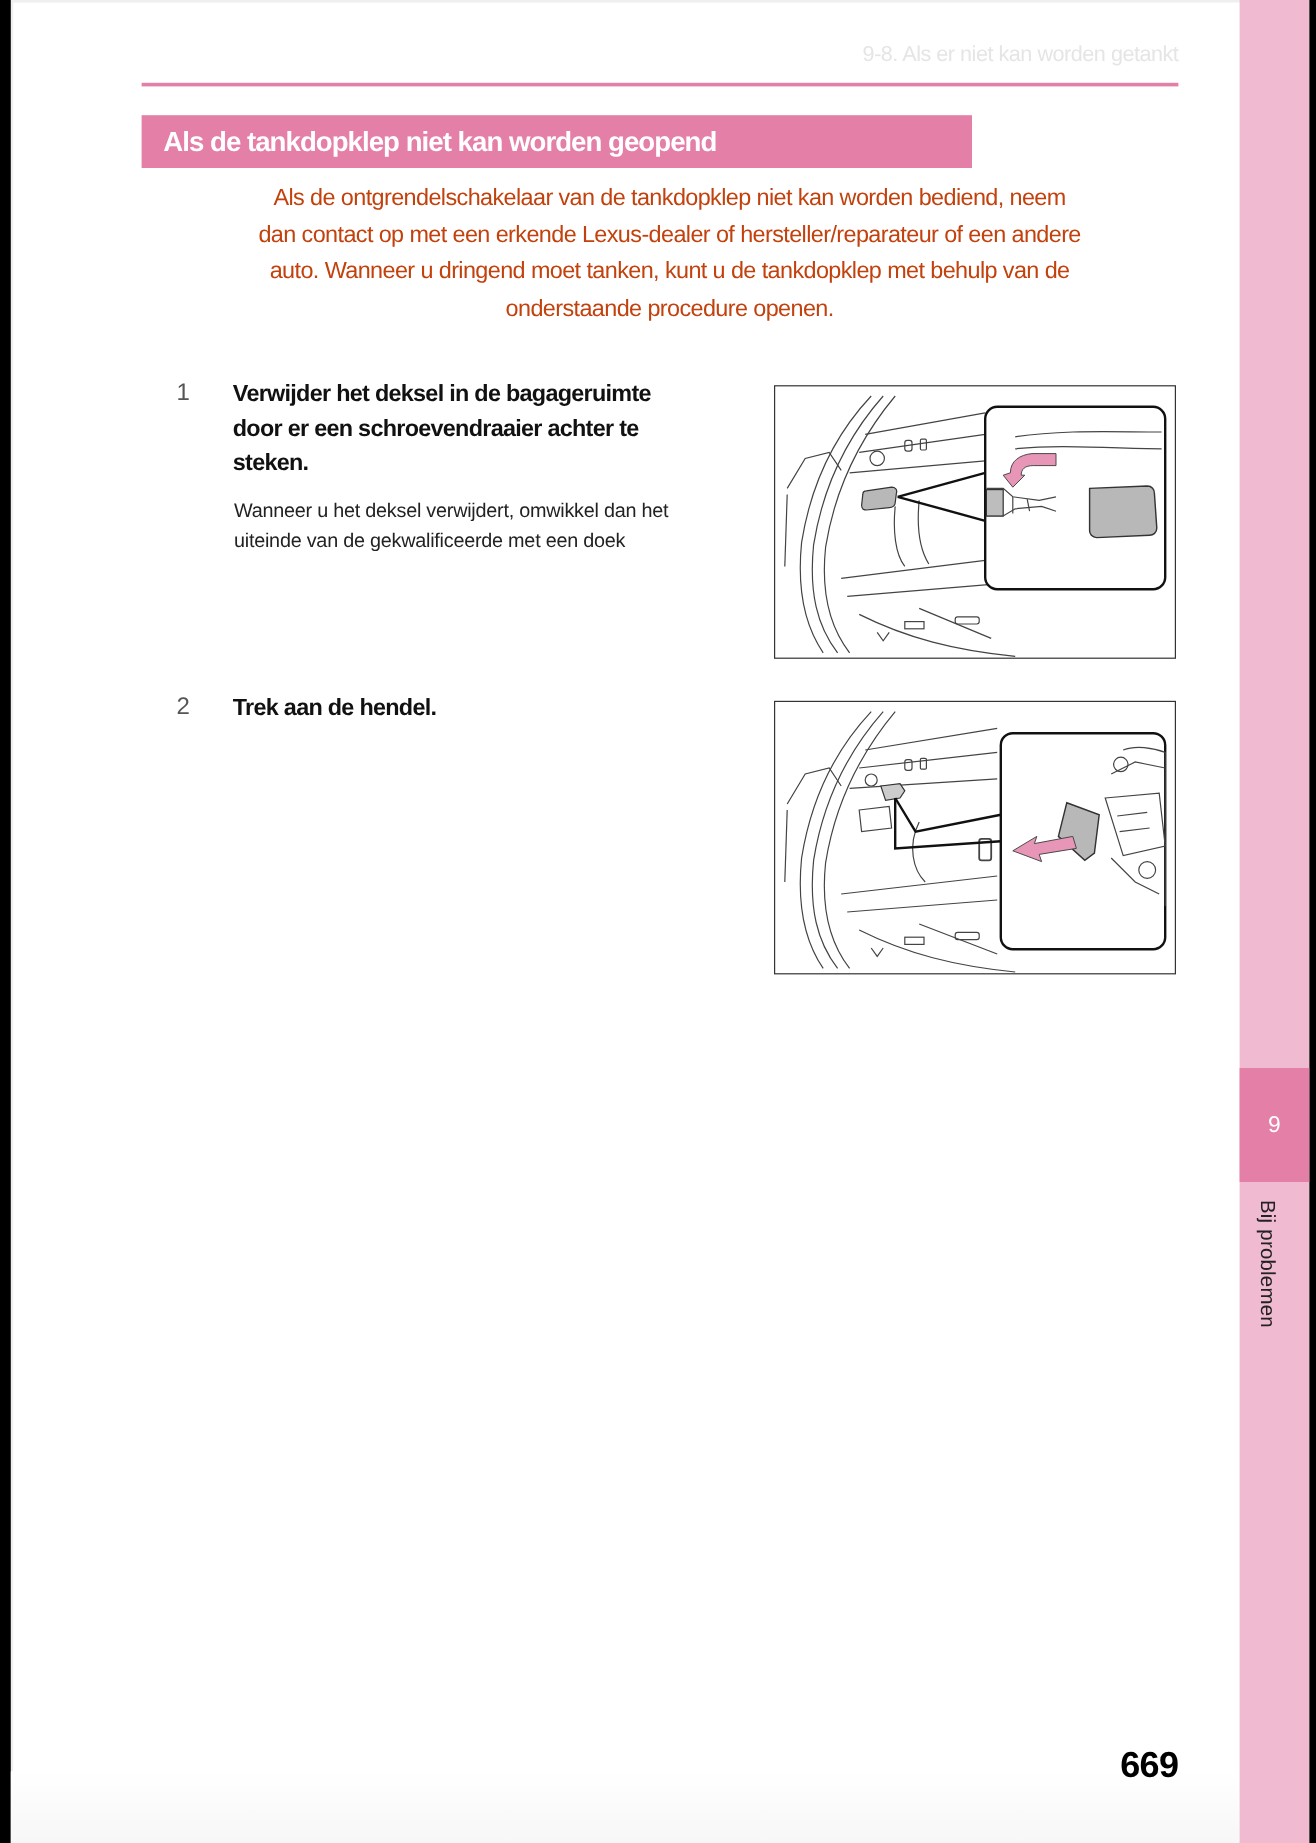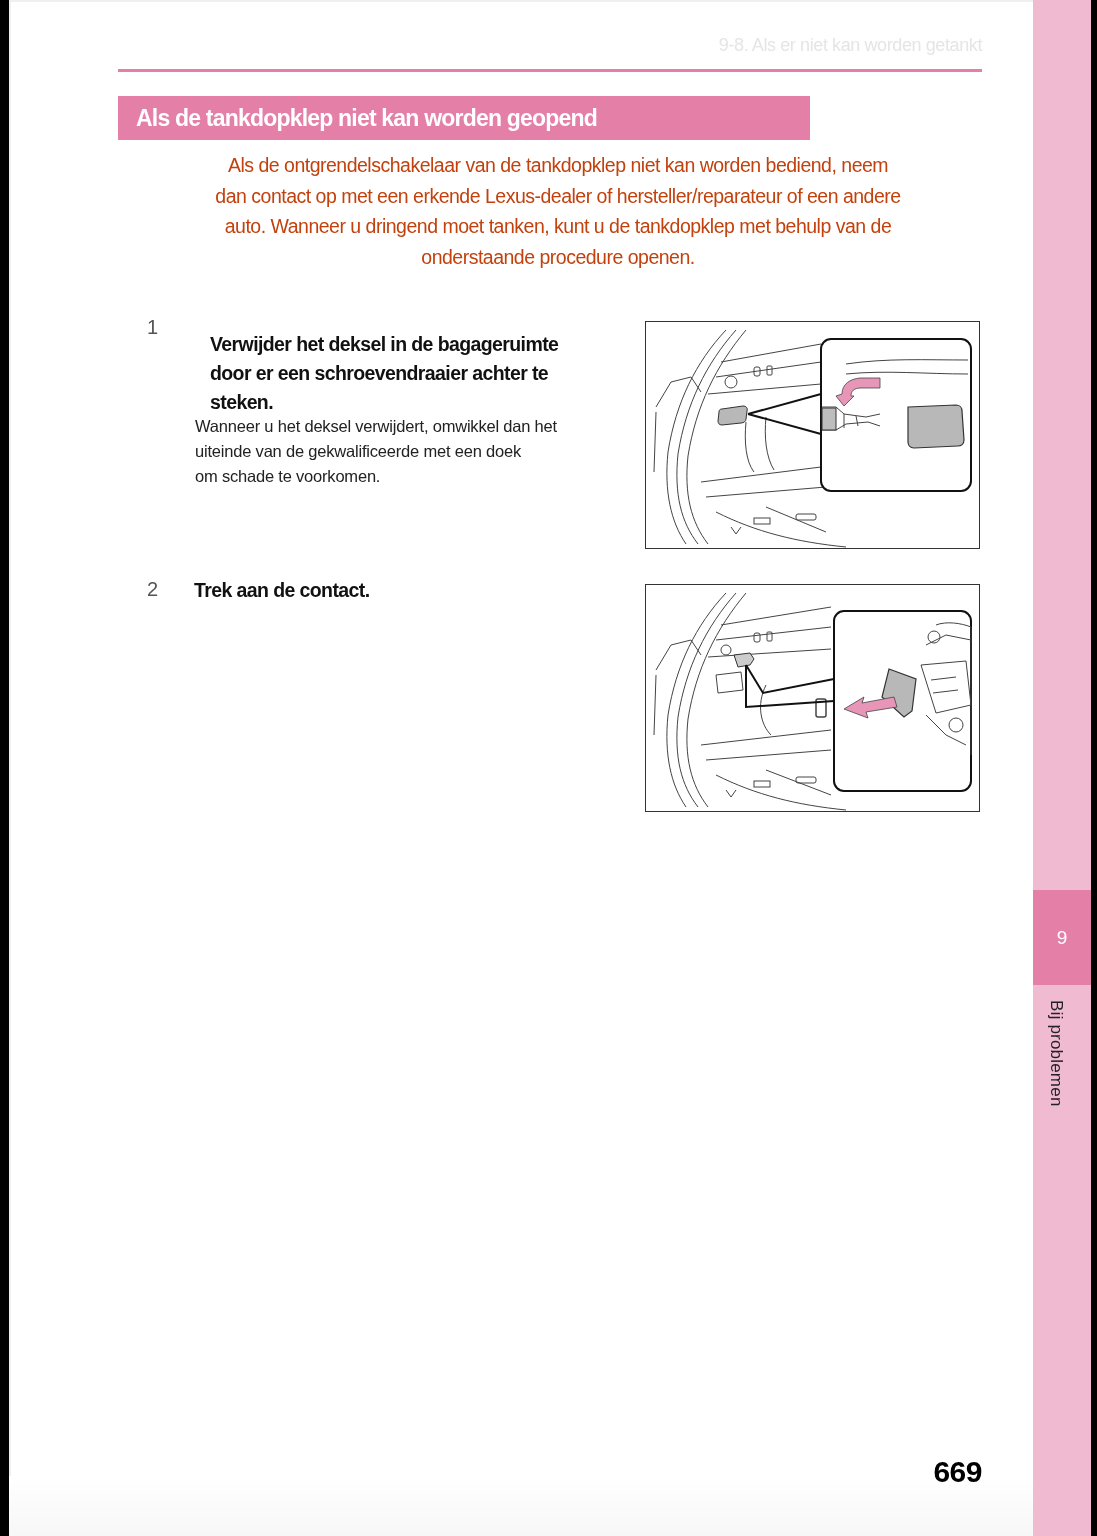--- a/index.html
+++ b/index.html
@@ -91,29 +91,28 @@
 </div>
 
 <div class="intro">
   <div>Als de ontgrendelschakelaar van de tankdopklep niet kan worden bediend, neem</div>
   <div>dan contact op met een erkende Lexus-dealer of hersteller/reparateur of een andere</div>
   <div>auto. Wanneer u dringend moet tanken, kunt u de tankdopklep met behulp van de</div>
   <div>onderstaande procedure openen.</div>
 </div>
 
 <div class="step-num" style="left:147px; top:316px;">1</div>
-<div class="step-title" style="left:194px; top:330px;margin-left:16px;">
+<div class="step-title" style="left:194px; top:314px;">
   <div>Verwijder het deksel in de bagageruimte</div>
   <div>door er een schroevendraaier achter te</div>
   <div>steken.</div>
 </div>
 <div class="step-note" style="left:195px; top:414px;">
   <div>Wanneer u het deksel verwijdert, omwikkel dan het</div>
   <div>uiteinde van de gekwalificeerde met een doek</div>
-  <div>om schade te voorkomen.</div>
 </div>
 
 <div class="figure" style="left:645px; top:321px;">
   <svg width="335" height="228" viewBox="0 0 335 228">
     <g fill="none" stroke="#444" stroke-width="1">
 
       <path d="M80 8 C50 40 30 80 22 130 C18 170 25 200 40 222"></path>
       <path d="M90 8 C60 42 40 82 32 132 C28 172 35 200 52 222"></path>
       <path d="M100 8 C70 44 50 84 42 134 C38 172 45 200 62 222"></path>
       <path d="M10 85 L25 60 L45 55 L55 70"></path>
@@ -152,21 +151,21 @@
     <rect x="176" y="86" width="14" height="22" fill="#bdbdbd" stroke="#333" stroke-width="1"></rect>
 
     <path d="M262 85 L310 83 C314 83 316 86 316 89 L318 118 C318 122 315 124 312 124 L268 126 C264 126 262 123 262 120 Z" fill="#b8b8b8" stroke="#333" stroke-width="1.2"></path>
 
     <path d="M196 72 C196 62 204 57 214 56 L234 56 L234 66 L215 66 C208 66 205 69 205 74 L208 74 L198 84 L190 74 Z" fill="#e896b7" stroke="#444" stroke-width="0.8"></path>
   </svg>
 </div>
 
 <div class="step-num" style="left:147px; top:578px;">2</div>
 <div class="step-title" style="left:194px; top:576px;">
-  <div>Trek aan de contact.</div>
+  <div>Trek aan de hendel.</div>
 </div>
 
 <div class="figure" style="left:645px; top:584px;">
   <svg width="335" height="228" viewBox="0 0 335 228">
     <g fill="none" stroke="#444" stroke-width="1">
       <path d="M80 8 C50 40 30 80 22 130 C18 170 25 200 40 222"></path>
       <path d="M90 8 C60 42 40 82 32 132 C28 172 35 200 52 222"></path>
       <path d="M100 8 C70 44 50 84 42 134 C38 172 45 200 62 222"></path>
       <path d="M10 85 L25 60 L45 55 L55 70"></path>
       <path d="M10 90 L8 150"></path>

